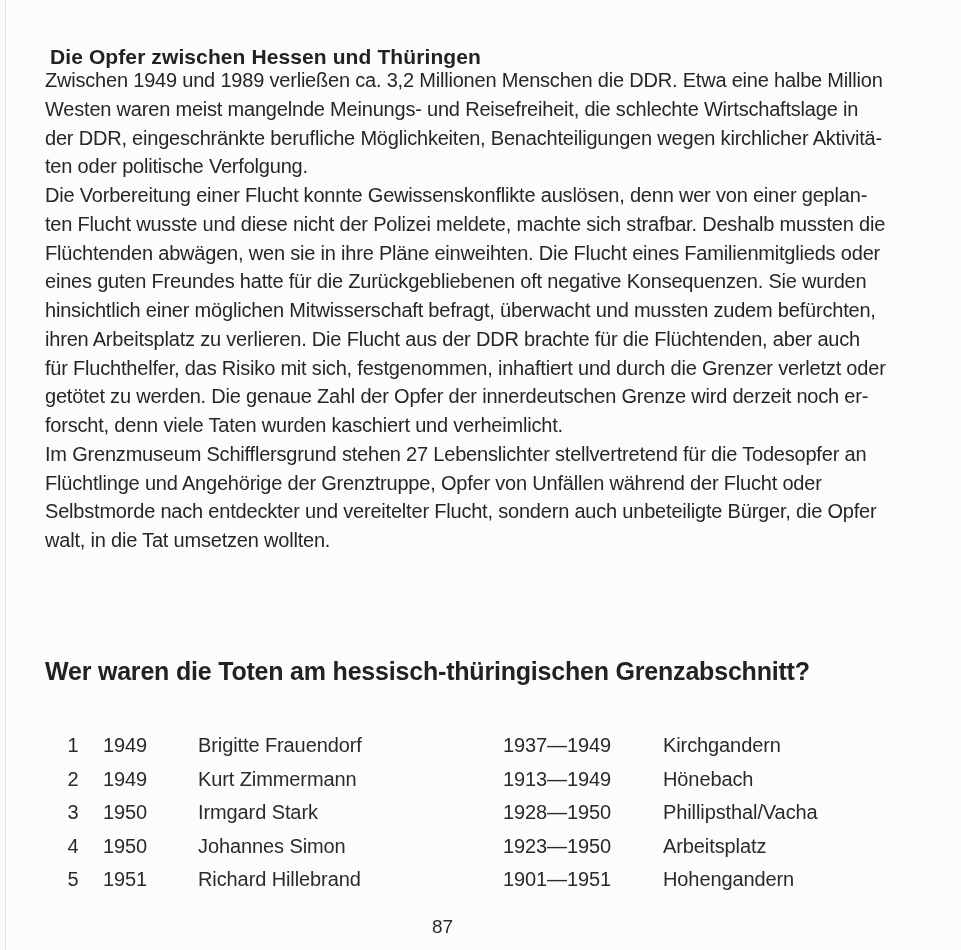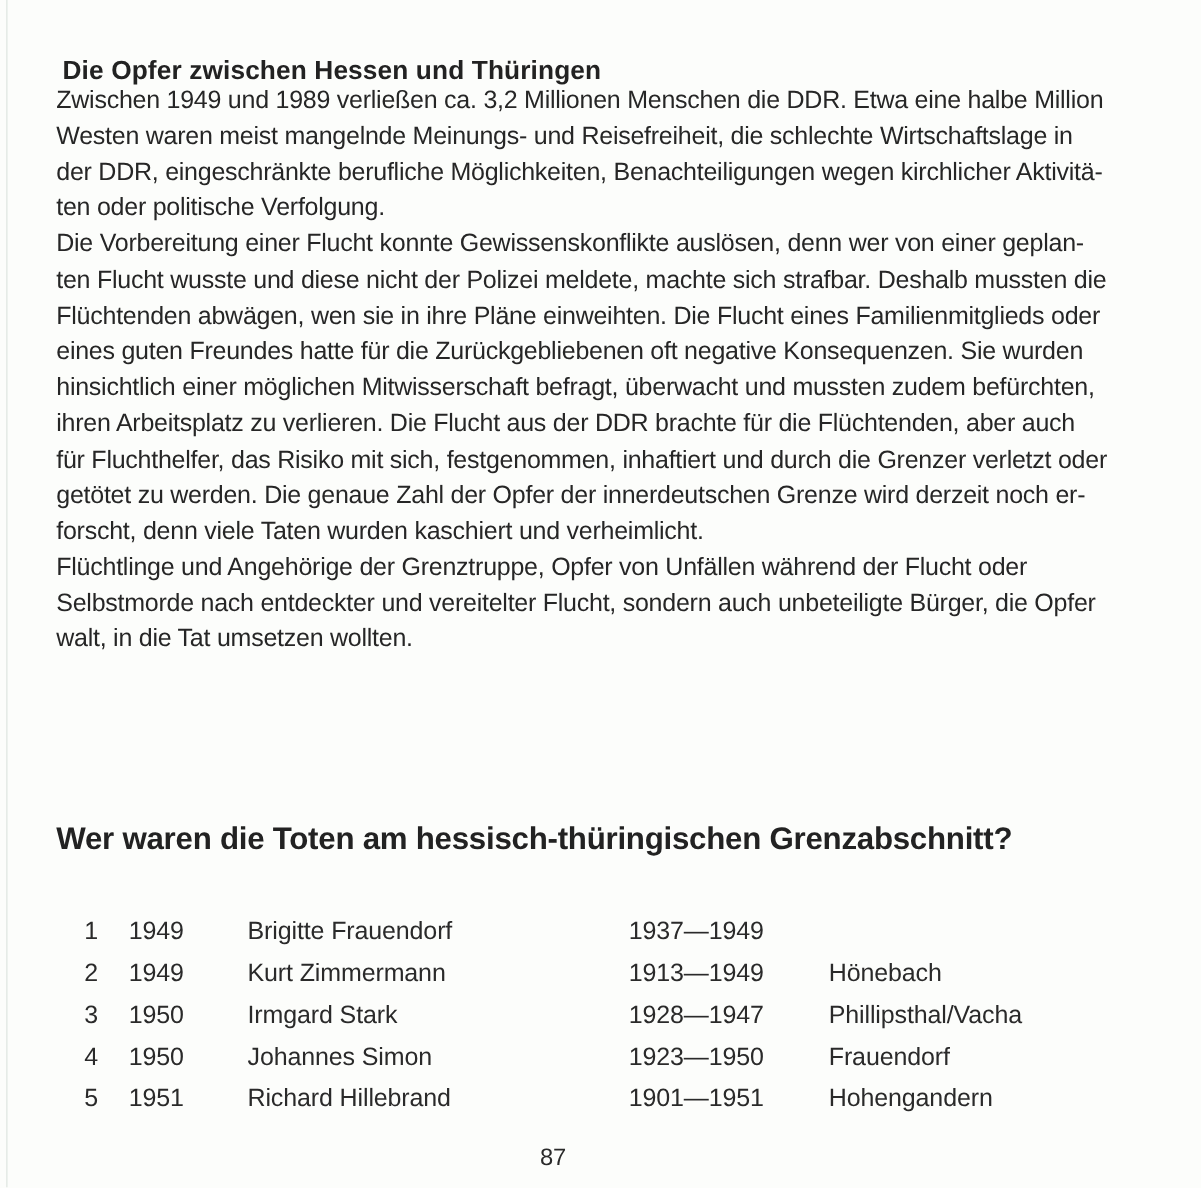--- a/index.html
+++ b/index.html
@@ -124,55 +124,57 @@
         <div class="line">ten Flucht wusste und diese nicht der Polizei meldete, machte sich strafbar. Deshalb mussten die</div>
         <div class="line">Flüchtenden abwägen, wen sie in ihre Pläne einweihten. Die Flucht eines Familienmitglieds oder</div>
         <div class="line">eines guten Freundes hatte für die Zurückgebliebenen oft negative Konsequenzen. Sie wurden</div>
         <div class="line">hinsichtlich einer möglichen Mitwisserschaft befragt, überwacht und mussten zudem befürchten,</div>
         <div class="line">ihren Arbeitsplatz zu verlieren. Die Flucht aus der DDR brachte für die Flüchtenden, aber auch</div>
         <div class="line">für Fluchthelfer, das Risiko mit sich, festgenommen, inhaftiert und durch die Grenzer verletzt oder</div>
         <div class="line">getötet zu werden. Die genaue Zahl der Opfer der innerdeutschen Grenze wird derzeit noch er-</div>
         <div class="line">forscht, denn viele Taten wurden kaschiert und verheimlicht.</div>
       </div>
       <div class="paragraph">
+        <div class="line">Im Grenzmuseum Schifflersgrund stehen 27 Lebenslichter stellvertretend für die Todesopfer an</div>
         <div class="line">Flüchtlinge und Angehörige der Grenztruppe, Opfer von Unfällen während der Flucht oder</div>
         <div class="line">Selbstmorde nach entdeckter und vereitelter Flucht, sondern auch unbeteiligte Bürger, die Opfer</div>
         <div class="line">walt, in die Tat umsetzen wollten.</div>
       </div>
     </div>
 
   <h2 class="h2">Wer waren die Toten am hessisch-thüringischen Grenzabschnitt?</h2>
 
   <div class="victims-table">
       <div class="vrow">
         <span class="cell col-index">1</span>
         <span class="cell col-year">1949</span>
         <span class="cell col-name">Brigitte Frauendorf</span>
         <span class="cell col-lifespan">1937—1949</span>
+        <span class="cell col-place">Kirchgandern</span>
       </div>
       <div class="vrow">
         <span class="cell col-index">2</span>
         <span class="cell col-year">1949</span>
         <span class="cell col-name">Kurt Zimmermann</span>
         <span class="cell col-lifespan">1913—1949</span>
         <span class="cell col-place">Hönebach</span>
       </div>
       <div class="vrow">
         <span class="cell col-index">3</span>
         <span class="cell col-year">1950</span>
         <span class="cell col-name">Irmgard Stark</span>
-        <span class="cell col-lifespan">1928—1947</span>
+        <span class="cell col-lifespan">1928—1950</span>
         <span class="cell col-place">Phillipsthal/Vacha</span>
       </div>
       <div class="vrow">
         <span class="cell col-index">4</span>
         <span class="cell col-year">1950</span>
         <span class="cell col-name">Johannes Simon</span>
         <span class="cell col-lifespan">1923—1950</span>
-        <span class="cell col-place">Frauendorf</span>
+        <span class="cell col-place">Arbeitsplatz</span>
       </div>
       <div class="vrow">
         <span class="cell col-index">5</span>
         <span class="cell col-year">1951</span>
         <span class="cell col-name">Richard Hillebrand</span>
         <span class="cell col-lifespan">1901—1951</span>
         <span class="cell col-place">Hohengandern</span>
       </div>
     </div>
 

